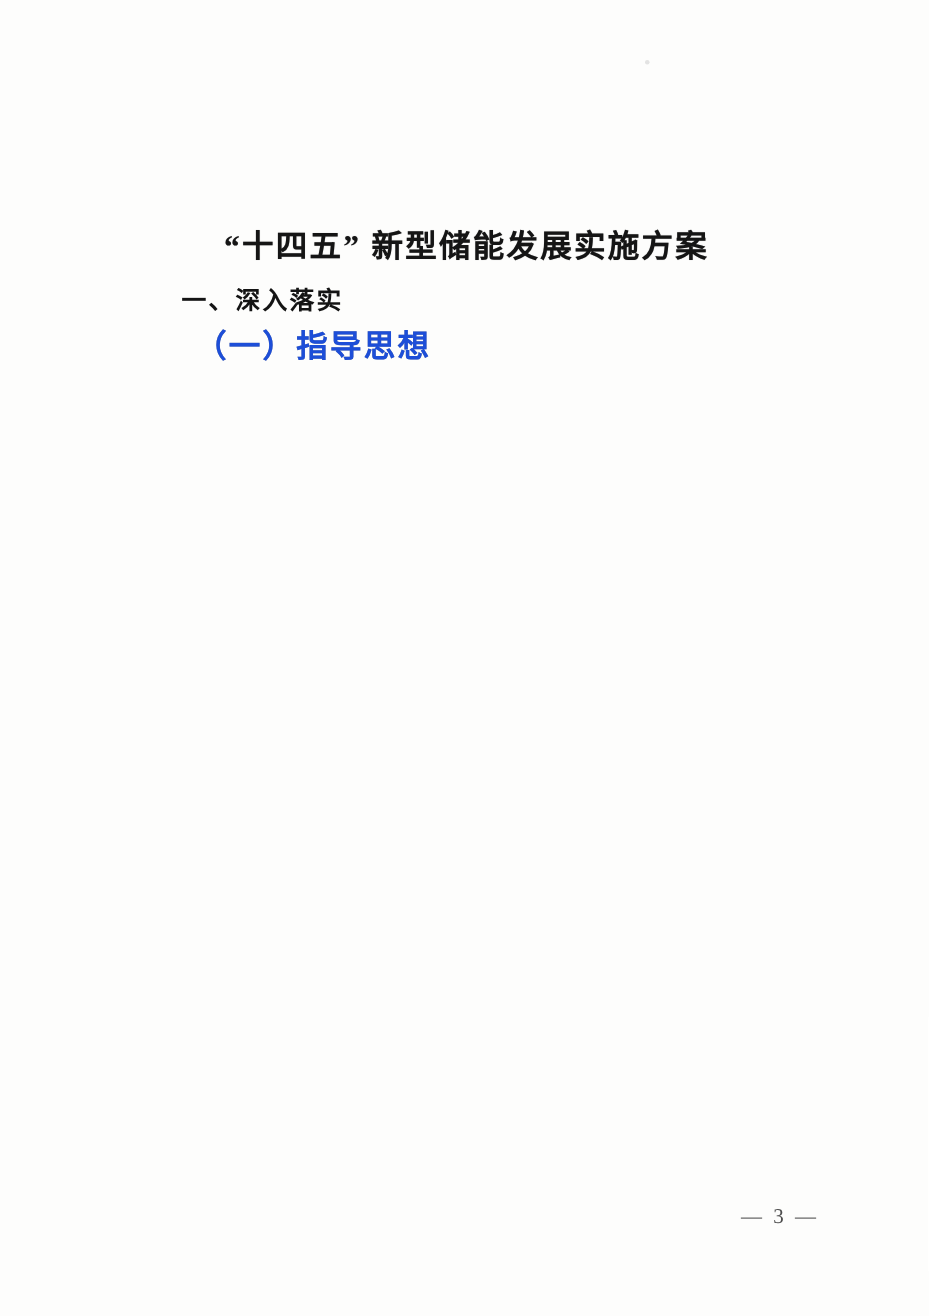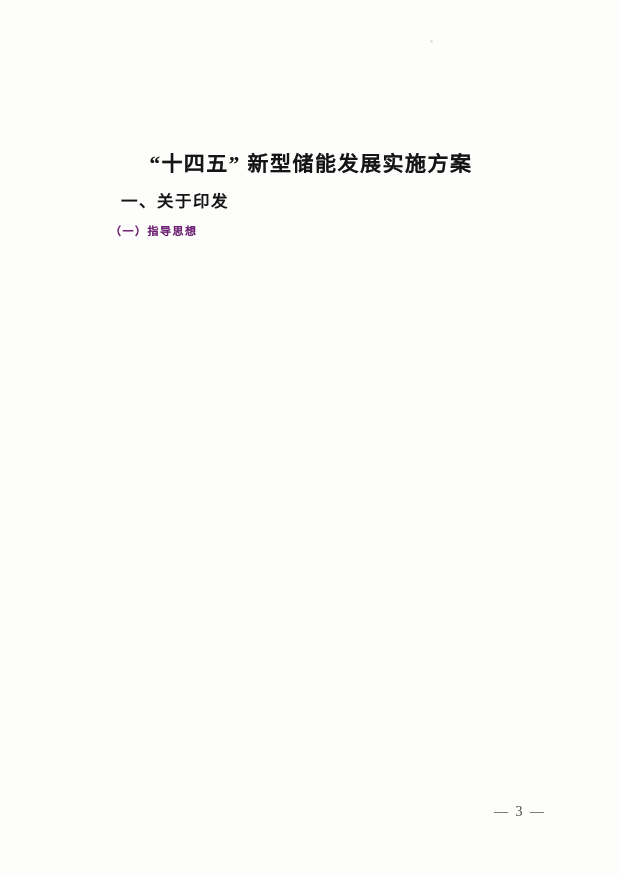--- a/index.html
+++ b/index.html
@@ -55,26 +55,26 @@
     font-size: 16.5px;
     line-height: 30px;
     font-weight: bold;
     text-indent: 2em;
     letter-spacing: 1.5px;
     font-family: "Liberation Sans", "DejaVu Sans", sans-serif;
     color: #141414;
   }
   .heading-subsection {
     margin: 0;
-    font-size: 11px;
+    font-size: 21px;
     line-height: 30px;
     font-weight: bold;
     text-indent: 2em;
     letter-spacing: 1.5px;
-    color: #701a75;
+    color: #1d4ed8;
     text-shadow: 0 0 0.4px rgba(20,20,20,0.4);
   }
   .para-guiding {
     margin-top: 3px;
   }
   .page-number {
     position: absolute;
     right: 73px;
     bottom: 57px;
     font-size: 14px;
@@ -94,20 +94,20 @@
 </head>
 <body>
 
 <div class="page">
   <span class="scan-speck"></span>
 
   <div class="content">
     <h1 class="doc-title">“十四五” 新型储能发展实施方案</h1>
 
 
-    <h2 class="heading-section">一、关于印发</h2>
+    <h2 class="heading-section">一、深入落实</h2>
 
     <h3 class="heading-subsection">（一）指导思想</h3>
 
   </div>
 
   <div class="page-number">— 3 —</div>
 </div>
 
 </body></html>

